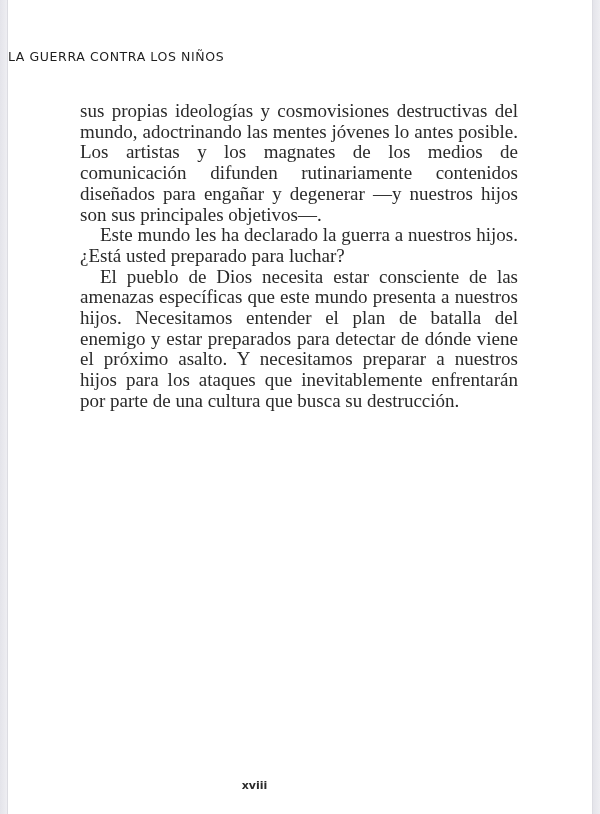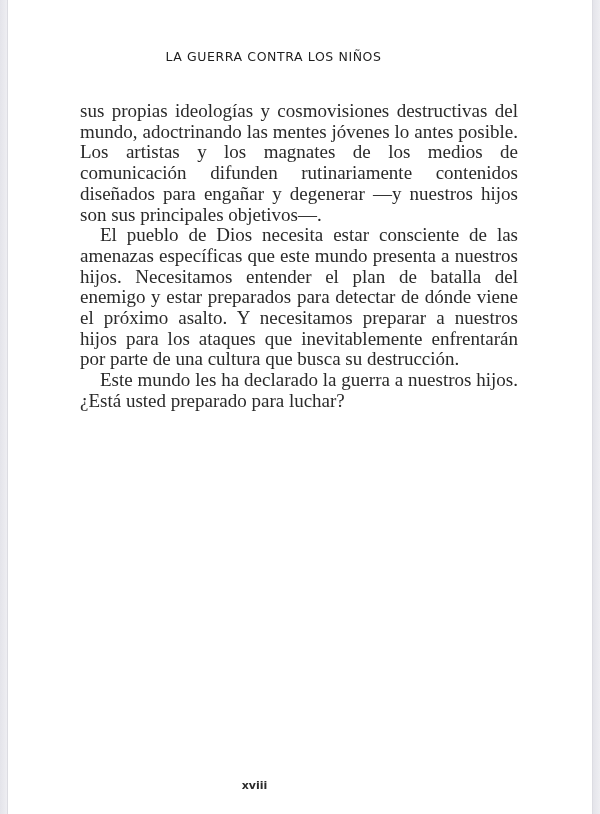--- a/index.html
+++ b/index.html
@@ -28,21 +28,21 @@
       right: 8px;
       top: 0;
       bottom: 0;
       background: #ffffff;
     }
     .running-head {
       position: absolute;
       top: 49px;
       left: 0;
       width: 531px;
-      text-align: center;
+      text-align: left;
       font-family: "DejaVu Sans", sans-serif;
       font-size: 12.5px;
       letter-spacing: 0.6px;
       color: #1e1e1e;
       font-weight: 500;
     }
     .body-text {
       position: absolute;
       top: 101px;
       left: 72px;
@@ -76,18 +76,18 @@
 <body>
 
 <div class="frame-left"></div>
 <div class="frame-right"></div>
 
 <div class="page">
   <div class="running-head">LA GUERRA CONTRA LOS NIÑOS</div>
 
   <div class="body-text">
     <p>sus propias ideologías y cosmovisiones destructivas del mundo, adoctrinando las mentes jóvenes lo antes posible. Los artistas y los magnates de los medios de comunicación difunden rutinariamente contenidos diseñados para engañar y degenerar —y nuestros hijos son sus principales objetivos—.</p>
+    <p class="indent">Este mundo les ha declarado la guerra a nuestros hijos. ¿Está usted preparado para luchar?</p>
     <p class="indent">El pueblo de Dios necesita estar consciente de las amenazas específicas que este mundo presenta a nuestros hijos. Necesitamos entender el plan de batalla del enemigo y estar preparados para detectar de dónde viene el próximo asalto. Y necesitamos preparar a nuestros hijos para los ataques que inevitablemente enfrentarán por parte de una cultura que busca su destrucción.</p>
-    <p class="indent">Este mundo les ha declarado la guerra a nuestros hijos. ¿Está usted preparado para luchar?</p>
   </div>
 
   <div class="folio">xviii</div>
 </div>
 
 </body></html>

